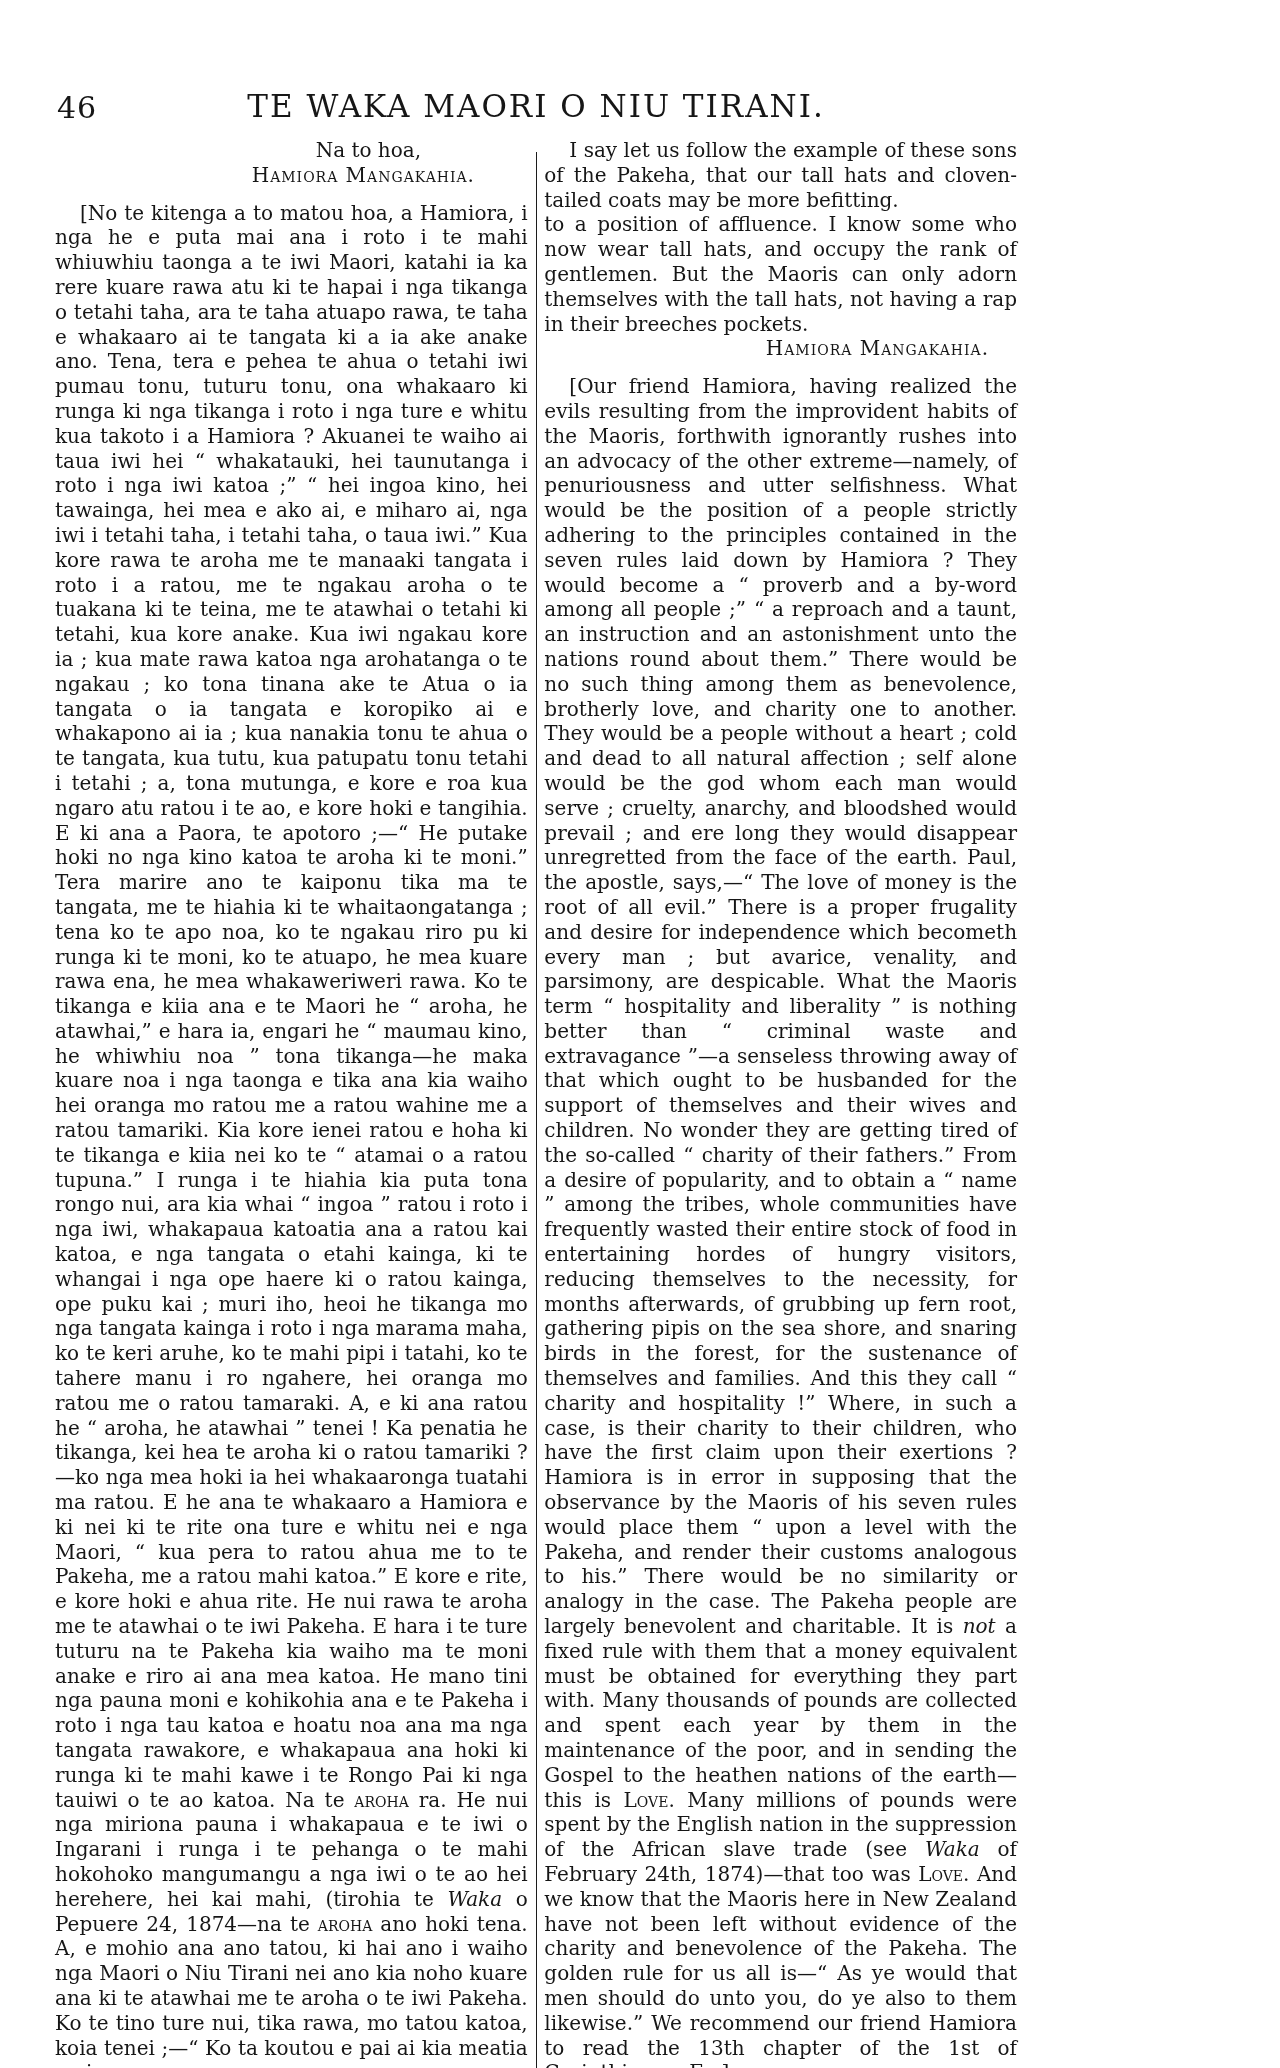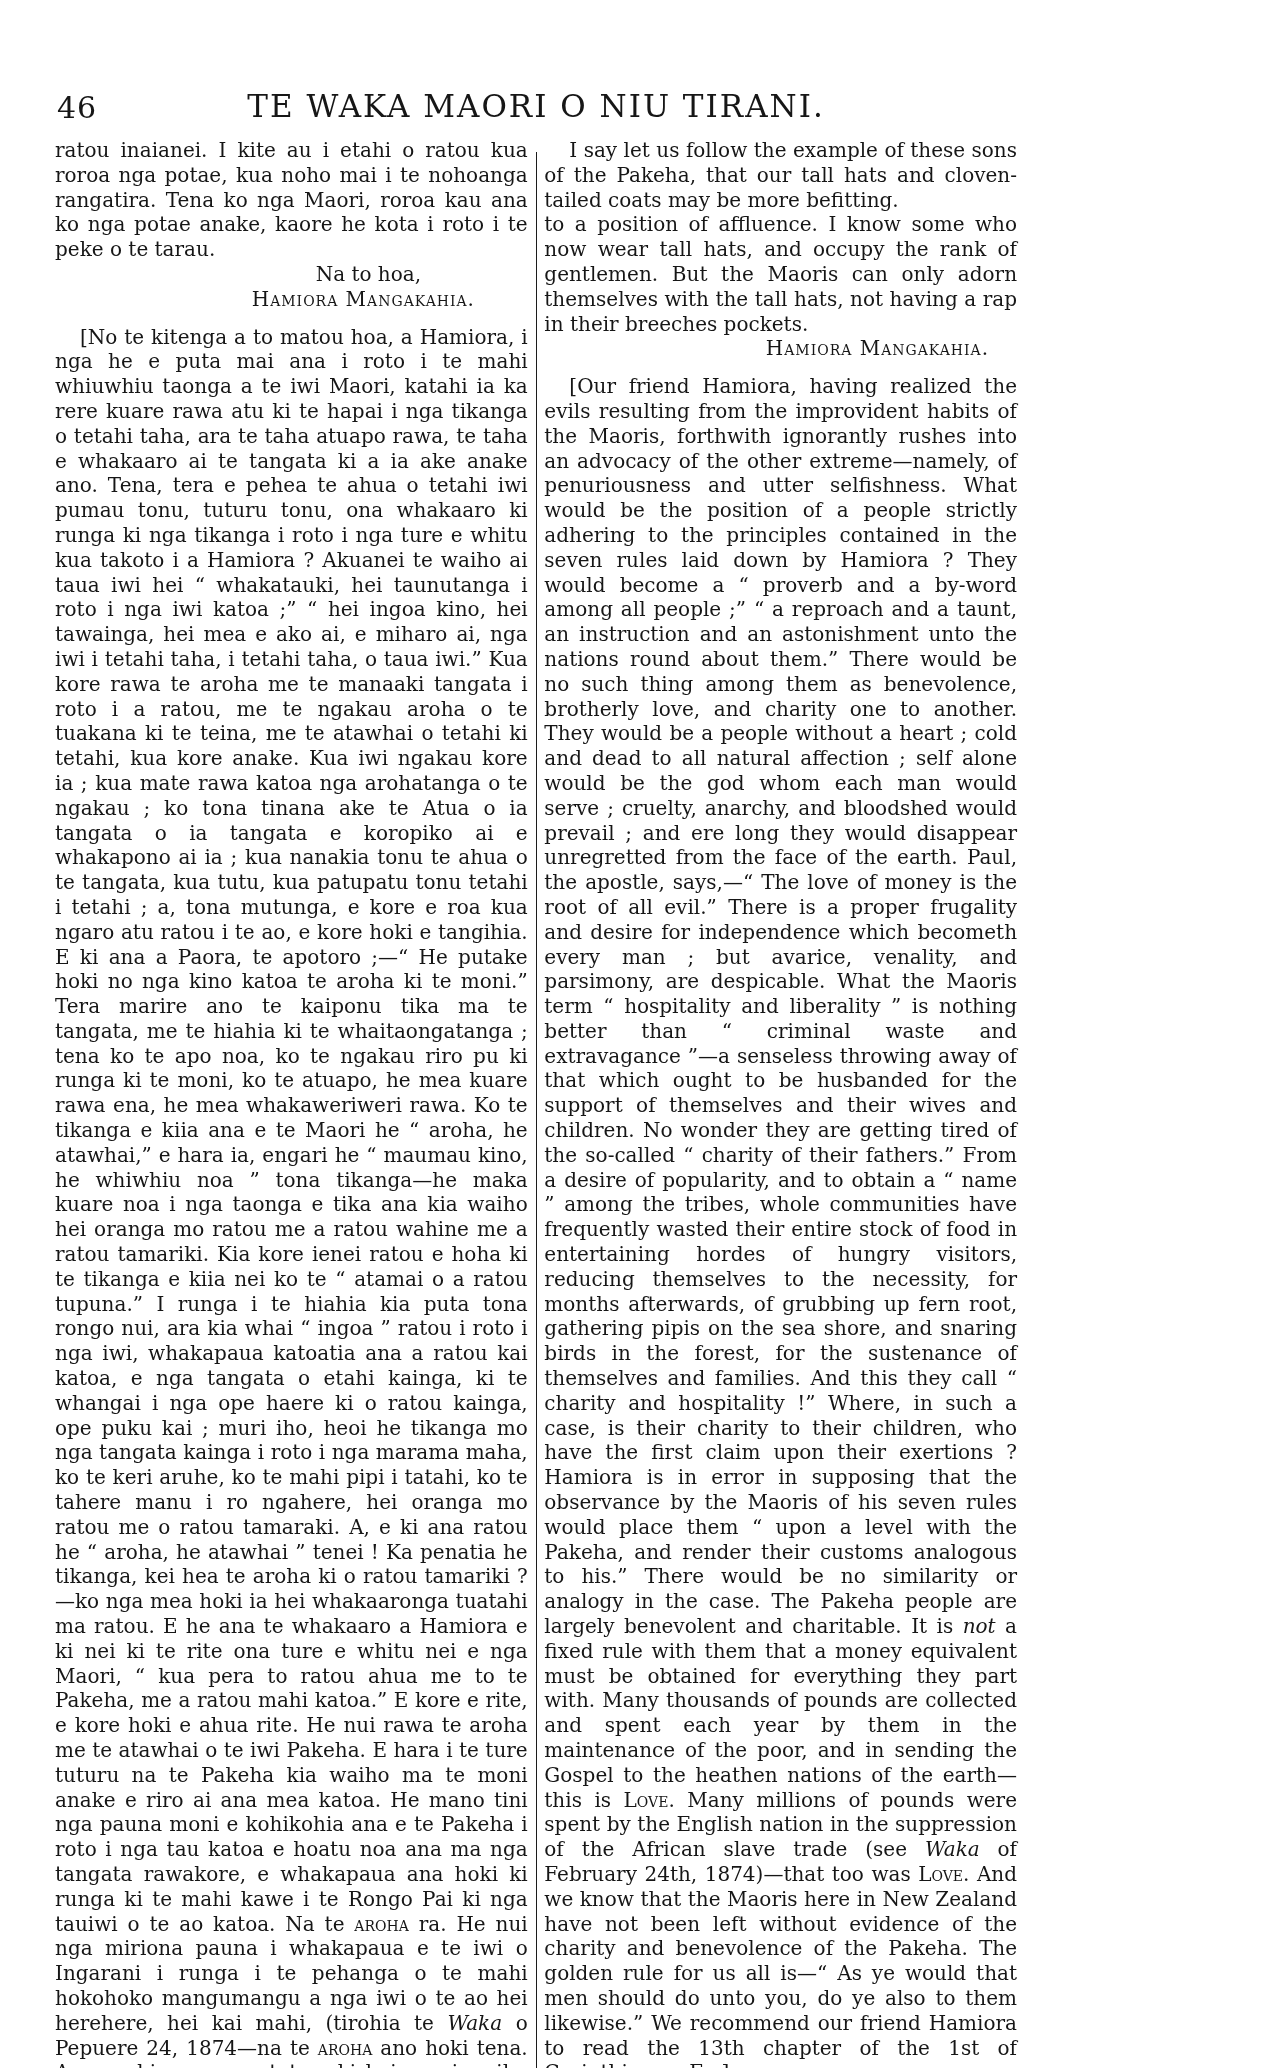--- a/index.html
+++ b/index.html
@@ -41,21 +41,20 @@
 </head>
 <body>
 
 <div class="page">
   <div class="header">
     <div class="page-number">46</div>
     <div class="page-title">TE WAKA MAORI O NIU TIRANI.</div>
   </div>
   <div class="columns">
     <div class="col col-left">
-        <div class="para"><span>ratou inaianei.  I kite au i etahi o ratou kua roroa nga potae, kua noho mai i te nohoanga rangatira.  Tena ko nga Maori, roroa kau ana ko nga potae anake, kaore he kota i roto i te peke o te tarau.</span></div>
         <div class="valediction"><span>Na to hoa,</span></div>
         <div class="signature"><span class="sc">Hamiora Mangakahia.</span></div>
         <div class="para indent gap-above"><span>[No te kitenga a to matou hoa, a Hamiora, i nga he e puta mai ana i roto i te mahi whiuwhiu taonga a te iwi Maori, katahi ia ka rere kuare rawa atu ki te hapai i nga tikanga o tetahi taha, ara te taha atuapo rawa, te taha e whakaaro ai te tangata ki a ia ake anake ano.  Tena, tera e pehea te ahua o tetahi iwi pumau tonu, tuturu tonu, ona whakaaro ki runga ki nga tikanga i roto i nga ture e whitu kua takoto i a Hamiora ?  Akuanei te waiho ai taua iwi hei “ whakatauki, hei taunutanga i roto i nga iwi katoa ;” “ hei ingoa kino, hei tawainga, hei mea e ako ai, e miharo ai, nga iwi i tetahi taha, i tetahi taha, o taua iwi.”  Kua kore rawa te aroha me te manaaki tangata i roto i a ratou, me te ngakau aroha o te tuakana ki te teina, me te atawhai o tetahi ki tetahi, kua kore anake.  Kua iwi ngakau kore ia ; kua mate rawa katoa nga arohatanga o te ngakau ; ko tona tinana ake te Atua o ia tangata o ia tangata e koropiko ai e whakapono ai ia ; kua nanakia tonu te ahua o te tangata, kua tutu, kua patupatu tonu tetahi i tetahi ; a, tona mutunga, e kore e roa kua ngaro atu ratou i te ao, e kore hoki e tangihia.  E ki ana a Paora, te apotoro ;—“ He putake hoki no nga kino katoa te aroha ki te moni.”  Tera marire ano te kaiponu tika ma te tangata, me te hiahia ki te whaitaongatanga ; tena ko te apo noa, ko te ngakau riro pu ki runga ki te moni, ko te atuapo, he mea kuare rawa ena, he mea whakaweriweri rawa.  Ko te tikanga e kiia ana e te Maori he “ aroha, he atawhai,” e hara ia, engari he “ maumau kino, he whiwhiu noa ” tona tikanga—he maka kuare noa i nga taonga e tika ana kia waiho hei oranga mo ratou me a ratou wahine me a ratou tamariki.  Kia kore ienei ratou e hoha ki te tikanga e kiia nei ko te “ atamai o a ratou tupuna.”  I runga i te hiahia kia puta tona rongo nui, ara kia whai “ ingoa ” ratou i roto i nga iwi, whakapaua katoatia ana a ratou kai katoa, e nga tangata o etahi kainga, ki te whangai i nga ope haere ki o ratou kainga, ope puku kai ; muri iho, heoi he tikanga mo nga tangata kainga i roto i nga marama maha, ko te keri aruhe, ko te mahi pipi i tatahi, ko te tahere manu i ro ngahere, hei oranga mo ratou me o ratou tamaraki.  A, e ki ana ratou he “ aroha, he atawhai ” tenei !  Ka penatia he tikanga, kei hea te aroha ki o ratou tamariki ?—ko nga mea hoki ia hei whakaaronga tuatahi ma ratou.  E he ana te whakaaro a Hamiora e ki nei ki te rite ona ture e whitu nei e nga Maori, “ kua pera to ratou ahua me to te Pakeha, me a ratou mahi katoa.”  E kore e rite, e kore hoki e ahua rite.  He nui rawa te aroha me te atawhai o te iwi Pakeha.  E hara i te ture tuturu na te Pakeha kia waiho ma te moni anake e riro ai ana mea katoa.  He mano tini nga pauna moni e kohikohia ana e te Pakeha i roto i nga tau katoa e hoatu noa ana ma nga tangata rawakore, e whakapaua ana hoki ki runga ki te mahi kawe i te Rongo Pai ki nga tauiwi o te ao katoa.  Na te </span><span class="sc">aroha</span><span> ra.  He nui nga miriona pauna i whakapaua e te iwi o Ingarani i runga i te pehanga o te mahi hokohoko mangumangu a nga iwi o te ao hei herehere, hei kai mahi, (tirohia te </span><span class="it">Waka</span><span> o Pepuere 24, 1874—na te </span><span class="sc">aroha</span><span> ano hoki tena.  A, e mohio ana ano tatou, ki hai ano i waiho nga Maori o Niu Tirani nei ano kia noho kuare ana ki te atawhai me te aroha o te iwi Pakeha.  Ko te tino ture nui, tika rawa, mo tatou katoa, koia tenei ;—“ Ko ta koutou e pai ai kia meatia mai e nga</span></div>
       </div>
     <div class="divider"></div>
     <div class="col col-right">
         <div class="para indent"><span>I say let us follow the example of these sons of the Pakeha, that our tall hats and cloven-tailed coats may be more befitting.</span></div>
         <div class="para"><span>to a position of affluence.  I know some who now wear tall hats, and occupy the rank of gentlemen.  But the Maoris can only adorn themselves with the tall hats, not having a rap in their breeches pockets.</span></div>
         <div class="signature"><span class="sc">Hamiora Mangakahia.</span></div>
         <div class="para indent gap-above"><span>[Our friend Hamiora, having realized the evils resulting from the improvident habits of the Maoris, forthwith ignorantly rushes into an advocacy of the other extreme—namely, of penuriousness and utter selfishness.  What would be the position of a people strictly adhering to the principles contained in the seven rules laid down by Hamiora ?  They would become a “ proverb and a by-word among all people ;” “ a reproach and a taunt, an instruction and an astonishment unto the nations round about them.”  There would be no such thing among them as benevolence, brotherly love, and charity one to another.  They would be a people without a heart ; cold and dead to all natural affection ; self alone would be the god whom each man would serve ; cruelty, anarchy, and bloodshed would prevail ; and ere long they would disappear unregretted from the face of the earth.  Paul, the apostle, says,—“ The love of money is the root of all evil.”  There is a proper frugality and desire for independence which becometh every man ; but avarice, venality, and parsimony, are despicable.  What the Maoris term “ hospitality and liberality ” is nothing better than “ criminal waste and extravagance ”—a senseless throwing away of that which ought to be husbanded for the support of themselves and their wives and children.  No wonder they are getting tired of the so-called “ charity of their fathers.”  From a desire of popularity, and to obtain a “ name ” among the tribes, whole communities have frequently wasted their entire stock of food in entertaining hordes of hungry visitors, reducing themselves to the necessity, for months afterwards, of grubbing up fern root, gathering pipis on the sea shore, and snaring birds in the forest, for the sustenance of themselves and families.  And this they call “ charity and hospitality !”  Where, in such a case, is their charity to their children, who have the first claim upon their exertions ?  Hamiora is in error in supposing that the observance by the Maoris of his seven rules would place them “ upon a level with the Pakeha, and render their customs analogous to his.”  There would be no similarity or analogy in the case.  The Pakeha people are largely benevolent and charitable.  It is </span><span class="it">not</span><span> a fixed rule with them that a money equivalent must be obtained for everything they part with.  Many thousands of pounds are collected and spent each year by them in the maintenance of the poor, and in sending the Gospel to the heathen nations of the earth—this is </span><span class="sc">Love</span><span>.  Many millions of pounds were spent by the English nation in the suppression of the African slave trade (see </span><span class="it">Waka</span><span> of February 24th, 1874)—that too was </span><span class="sc">Love</span><span>.  And we know that the Maoris here in New Zealand have not been left without evidence of the charity and benevolence of the Pakeha.  The golden rule for us all is—“ As ye would that men should do unto you, do ye also to them likewise.”  We recommend our friend Hamiora to read the 13th chapter of the 1st of Corinthians.—</span><span class="sc">Ed.</span><span>]</span></div>

